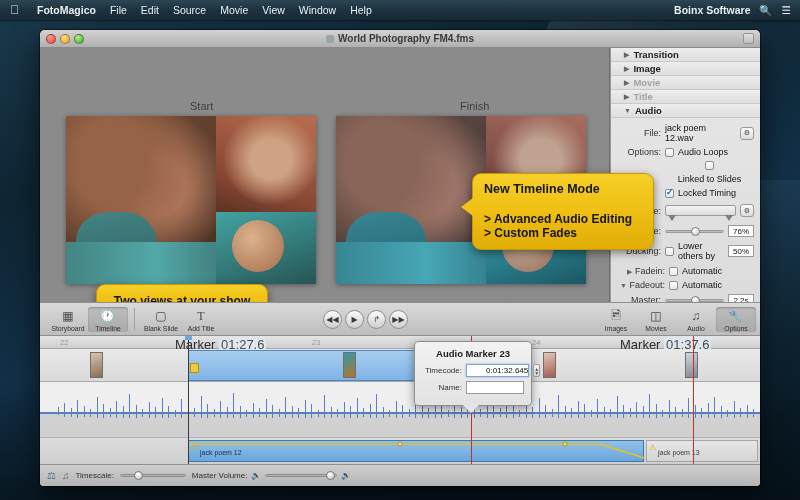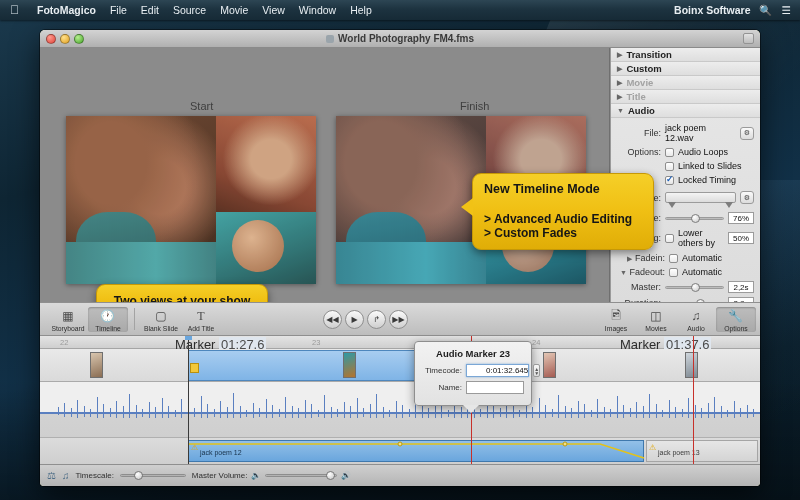--- a/index.html
+++ b/index.html
@@ -122,21 +122,21 @@
     border-right:12px solid #f1c216;}
 
   
   #inspector{
     width:150px;background:linear-gradient(180deg,#e8e8e8,#dcdcdc);
     font-size:9px;color:#222;overflow:hidden;
     border-left:1px solid #9a9a9a;
   }
   .insp-row{
     height:14px;display:flex;align-items:center;gap:4px;
-    padding-left:6px;border-bottom:1px solid #c9c9c9;
+    padding-left:13px;border-bottom:1px solid #c9c9c9;
     background:linear-gradient(180deg,#ededed,#dedede);
     font-weight:bold;font-size:9.5px;
   }
   .insp-row.dim{color:#a2a2a2;}
   .tri{font-size:7px;color:#666;}
   .insp-body{padding:5px 6px 0 6px;}
   .fr{display:flex;align-items:center;margin-bottom:4px;gap:4px;}
   .fr .lab{width:44px;text-align:right;font-size:9px;color:#333;flex:none;}
   .fr .val{font-size:9px;color:#111;}
   .chk{width:9px;height:9px;border:1px solid #8d8d8d;border-radius:2px;
@@ -313,21 +313,21 @@
       </div>
     </div>
 
     <div id="inspector">
       <div class="insp-row">
         <span class="tri">▶</span>
         <span>Transition</span>
       </div>
       <div class="insp-row">
         <span class="tri">▶</span>
-        <span>Custom</span>
+        <span>Image</span>
       </div>
       <div class="insp-row dim">
         <span class="tri">▶</span>
         <span>Movie</span>
       </div>
       <div class="insp-row dim">
         <span class="tri">▶</span>
         <span>Title</span>
       </div>
       <div class="insp-row">
@@ -340,21 +340,21 @@
           <span class="lab">File:</span>
           <span class="val" style="flex:1">jack poem 12.wav</span>
           <span class="gearbtn">⚙</span>
         </div>
 
         <div class="fr">
           <span class="lab">Options:</span>
           <span class="chk"></span>
           <span class="val">Audio Loops</span>
         </div>
-        <div class="fr" style="padding-left:48px;">
+        <div class="fr" style="padding-left:48px;flex-direction:column;">
           <span class="chk"></span>
           <span class="val">Linked to Slides</span>
         </div>
         <div class="fr" style="padding-left:48px;">
           <span class="chk on"></span>
           <span class="val">Locked Timing</span>
         </div>
 
         <div class="fr" style="margin-top:6px;margin-bottom:8px;">
           <span class="lab">Range:</span>

